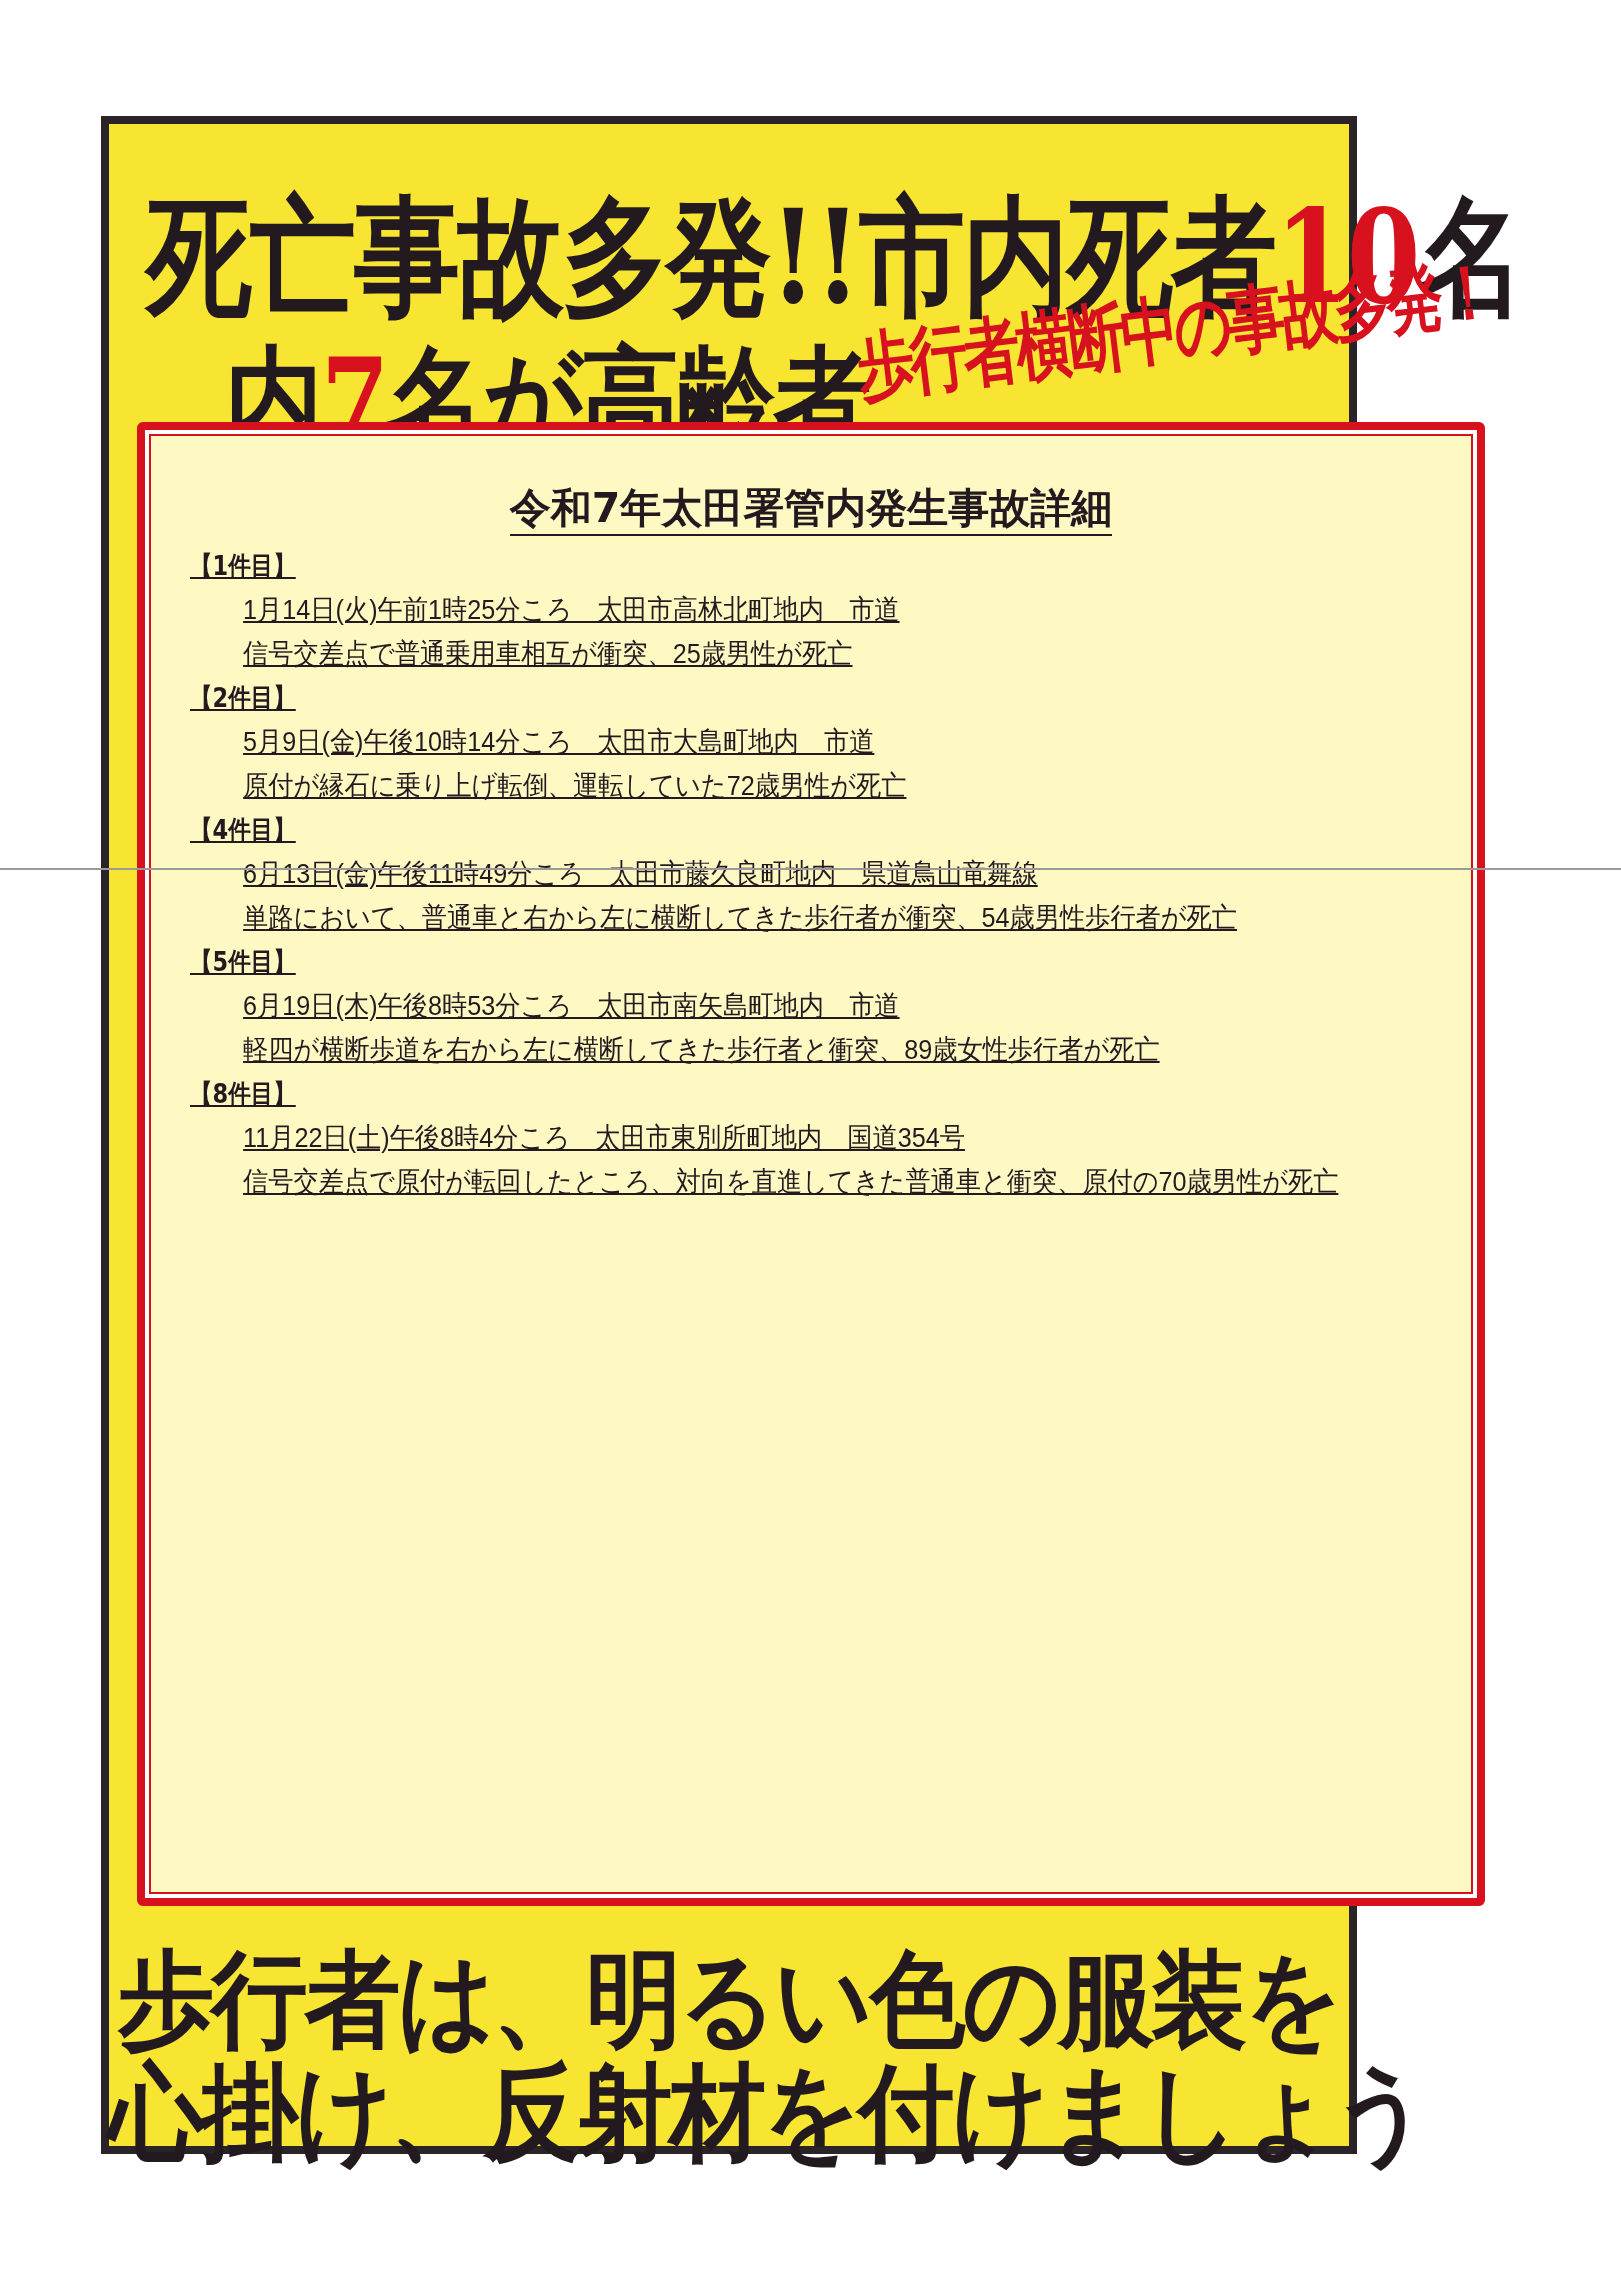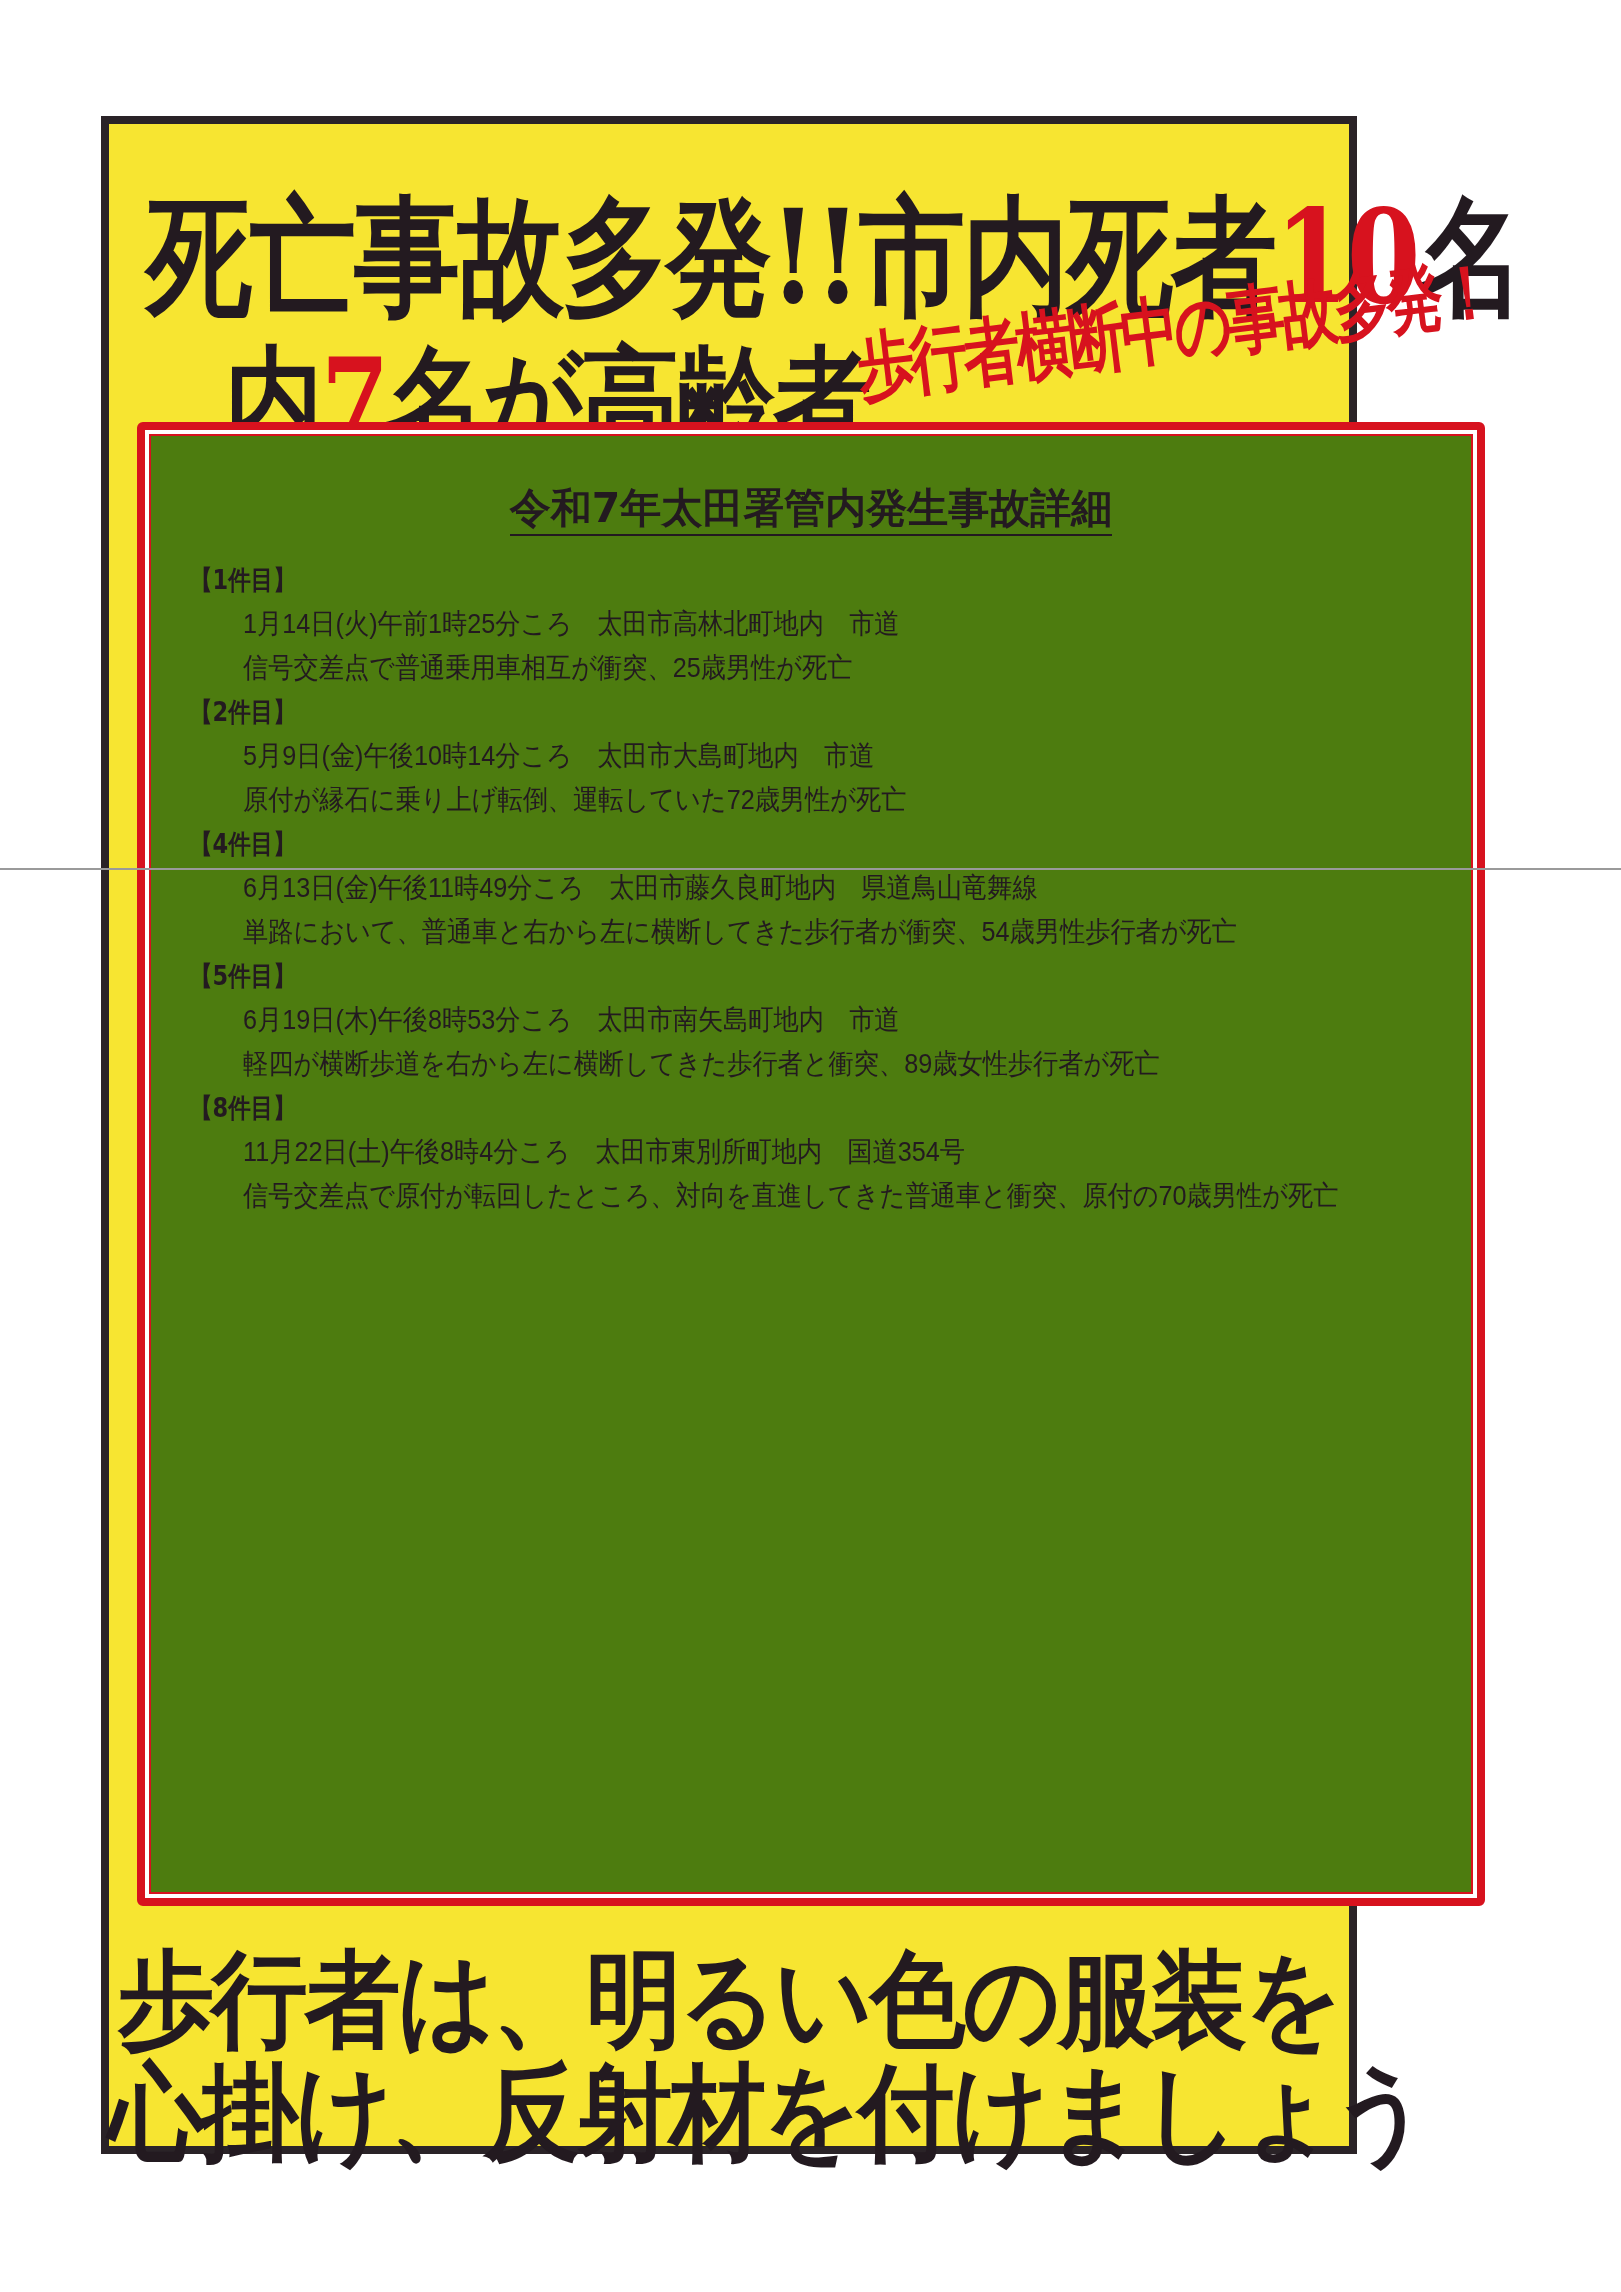--- a/index.html
+++ b/index.html
@@ -44,35 +44,35 @@
     position:absolute; left:28px; top:298px;
     width:1348px; height:1484px;
     box-sizing:border-box;
     border:8.8px solid #d7121e;
     border-radius:5.9px;
     background:#ffffff;
   }
   .detail-inner {
     position:absolute; left:3.9px; top:3.9px; right:3.9px; bottom:3.9px;
     border:2px solid #d7121e;
-    background:#4d7c0f;
+    background:#fef9c3;
   }
   .detail-title {
     position:absolute; left:0; right:0; top:45px;
     text-align:center;
     font-family:"DejaVu Sans", "Liberation Sans", sans-serif;
     font-weight:bold; font-size:41px;
     color:#231a20;
   }
   .detail-title span {
     border-bottom:2.9px solid #231a20;
     padding-bottom:2px;
   }
   .incidents {
-    position:absolute; left:39px; top:122px; right:9.8px;
+    position:absolute; left:39px; top:108px; right:9.8px;text-decoration:underline;
   }
   .incident { height:132px; }
   .incident-label {
     font-family:"DejaVu Sans", "Liberation Sans", sans-serif;
     font-weight:bold; font-size:26.5px; height:44px; line-height:44px;
     transform:scaleX(0.85); transform-origin:left center;
     white-space:nowrap;
   }
   .incident-line {
     font-family:"Liberation Sans", "DejaVu Sans", sans-serif;

